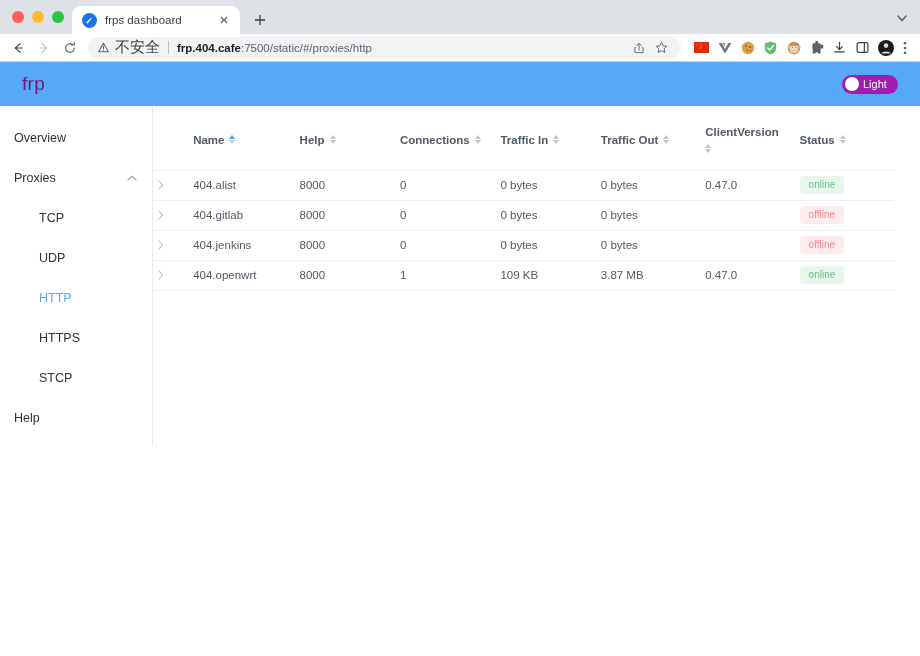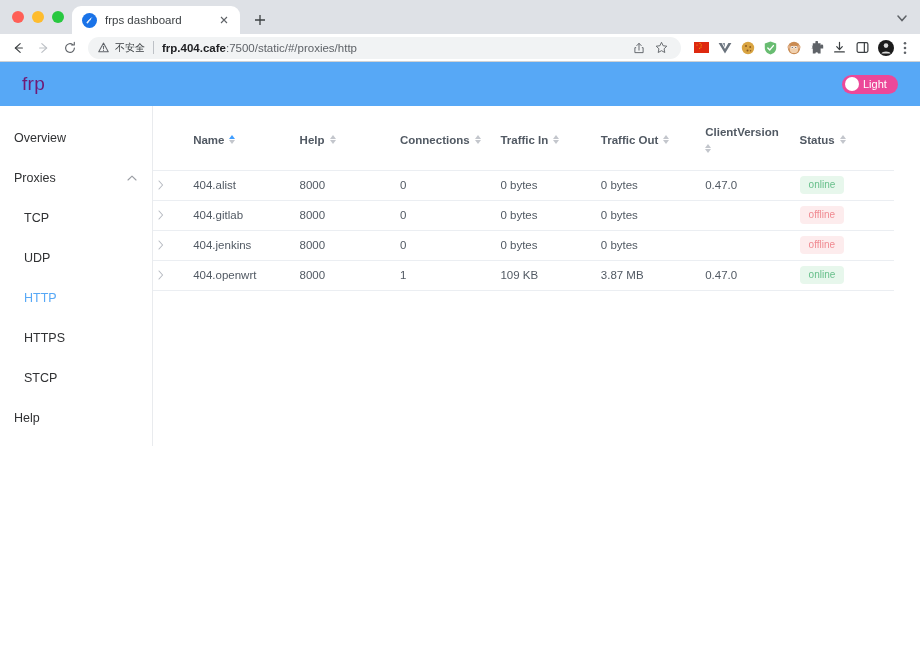--- a/index.html
+++ b/index.html
@@ -91,21 +91,21 @@
     background: #f1f3f4;
     border-radius: 11px;
     display: flex;
     align-items: center;
     padding: 0 10px;
     gap: 6px;
     margin: 0 6px 0 4px;
     min-width: 0;
   }
   .warn-icon { color: #5f6368; display:flex; align-items:center; flex:0 0 auto;}
-  .not-secure { font-size: 10px; color: #3c4043; white-space: nowrap; }
+  .not-secure { font-size: 15px; color: #3c4043; white-space: nowrap; }
   .omni-sep { width: 1px; height: 13px; background: #bdc1c6; flex: 0 0 1px; margin: 0 2px; }
   .url { font-size: 11.5px; color: #5f6368; white-space: nowrap; overflow: hidden; text-overflow: ellipsis; }
   .url b { color: #202124; font-weight: 700; }
   .omni-actions { display: flex; align-items: center; gap: 2px; margin-left: auto; flex: 0 0 auto; }
   .omni-ico { width: 20px; height: 20px; display:flex; align-items:center; justify-content:center; color:#5f6368; }
 
   .ext-tray { display: flex; align-items: center; gap: 6px; padding-left: 4px; flex: 0 0 auto; }
   .ext { width: 17px; height: 17px; display:flex; align-items:center; justify-content:center; flex:0 0 17px; }
   .menu-dots { width: 18px; height: 22px; display:flex; align-items:center; justify-content:center; color:#5f6368; font-size: 14px; letter-spacing: 0; flex: 0 0 18px; }
 
@@ -118,21 +118,21 @@
     display: flex;
     align-items: center;
     padding: 0 22px;
     flex: 0 0 44px;
   }
   .brand { color: #701a75; font-size: 19px; letter-spacing: .3px; }
   .theme-toggle {
     margin-left: auto;
     height: 19px;
     min-width: 56px;
-    background: #ec4899;
+    background: #a21caf;
     border-radius: 10px;
     display: flex;
     align-items: center;
     padding: 0 7px 0 3px;
     gap: 4px;
   }
   .theme-knob { width: 14px; height: 14px; border-radius: 50%; background: #ffffff; flex:0 0 14px; }
   .theme-label { color: #ffffff; font-size: 11px; }
 
   .body-area { flex: 1 1 auto; display: flex; align-items: stretch; min-height: 0; }
@@ -150,21 +150,21 @@
     background: #e9ebee;
   }
   .nav-item {
     height: 40px;
     display: flex;
     align-items: center;
     padding: 0 16px 0 14px;
     font-size: 12.5px;
     color: #303133;
   }
-  .nav-item.sub { padding-left: 24px; }
+  .nav-item.sub { padding-left: 39px; }
   .nav-item.active { color: #57a8f6; }
   .nav-chevron { margin-left: auto; color: #9a9da3; display: flex; align-items: center; }
 
   .content { flex: 1 1 auto; min-width: 0; padding-right: 26px; }
 
   table.proxies { width: 100%; border-collapse: collapse; table-layout: fixed; margin-top: 6px; }
   table.proxies thead th {
     font-size: 11.5px;
     color: #515963;
     font-weight: bold;

